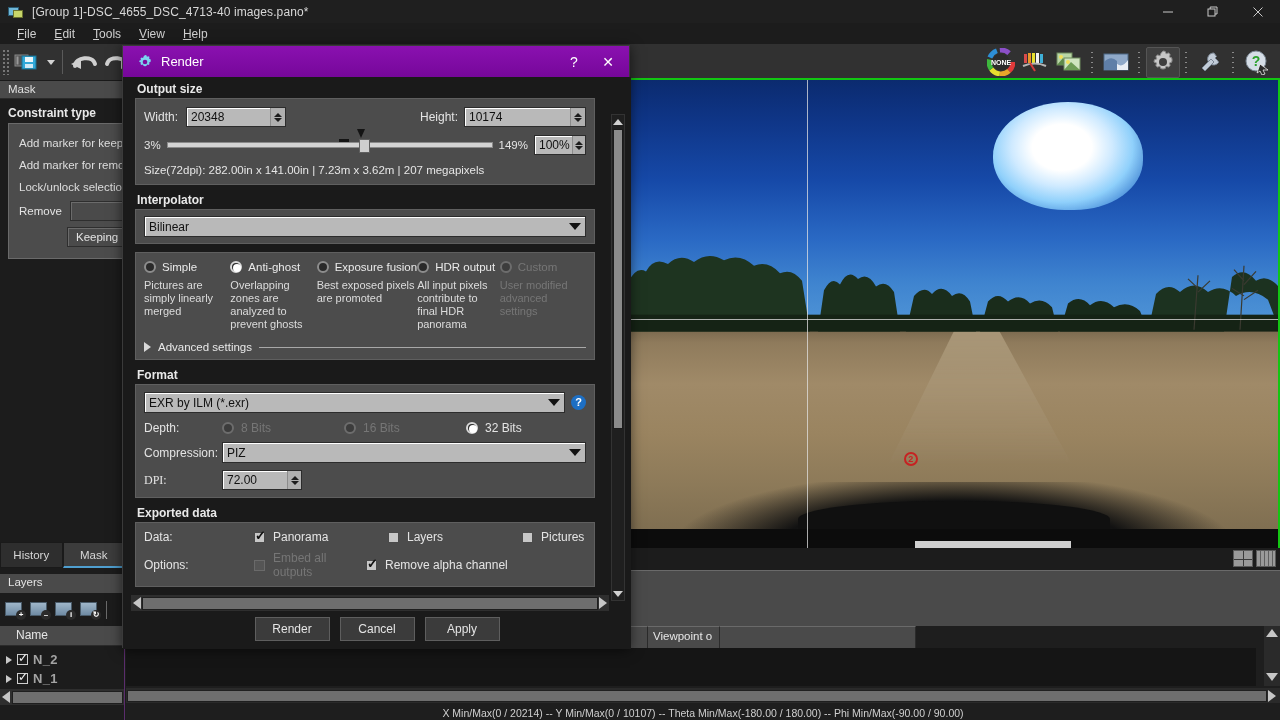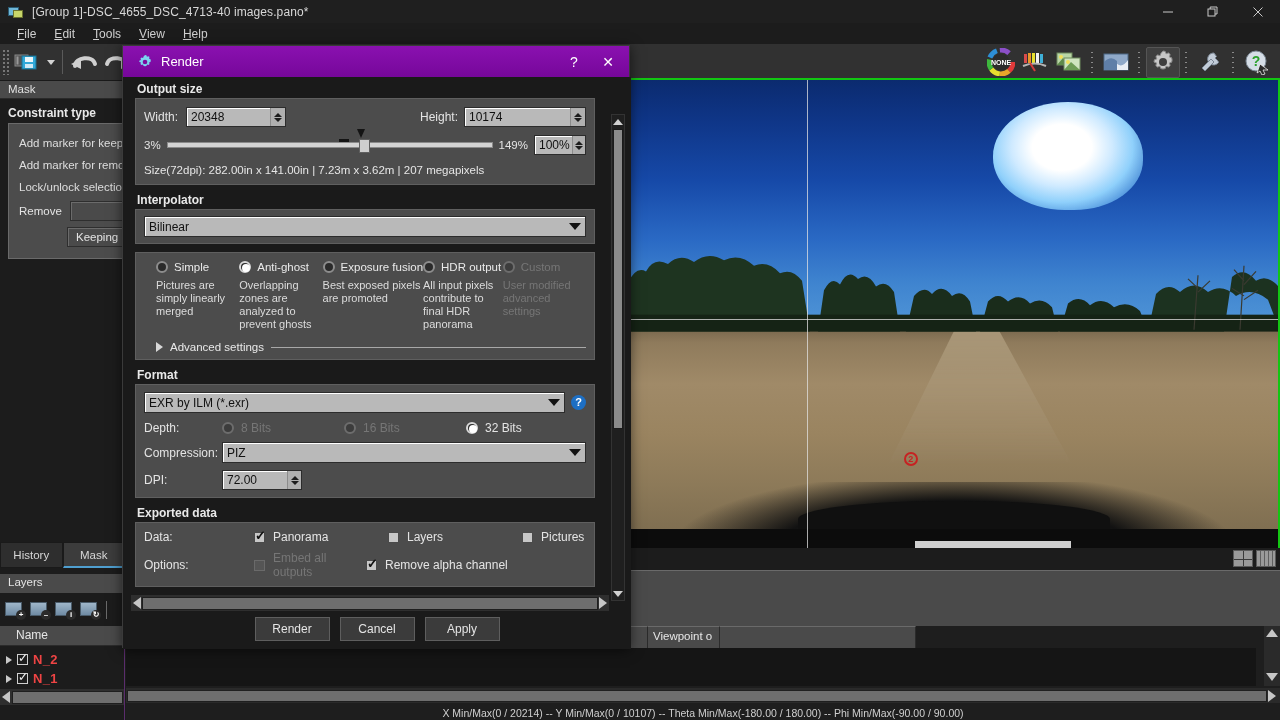--- a/index.html
+++ b/index.html
@@ -98,21 +98,21 @@
   .btab.sel { background:#3c3c3c; border-bottom:2px solid #4f9fd0; }
   .layers-hdr { position:absolute; left:0; top:574px; width:125px; height:19px;
                 background:#4a4a4a; color:#e4e4e4; font-size:11.5px; padding:2px 8px; }
   .layer-tools { position:absolute; left:0; top:598px; width:125px; height:24px; display:flex; align-items:center; gap:3px; padding-left:4px;}
   .li-ico { width:22px; height:20px; position:relative; }
   .li-ico .pic { position:absolute; left:1px; top:2px; width:17px; height:14px; background:linear-gradient(#9fb6c9,#6f8ba4); border:1px solid #4a5c6b;}
   .li-ico .badge { position:absolute; right:0px; bottom:0px; width:10px; height:10px; border-radius:50%;
                    background:#2b2b2b; color:#fff; font-size:8px; line-height:10px; text-align:center; font-weight:bold;}
   .name-hdr { position:absolute; left:0; top:626px; width:125px; height:20px;
               background:#4a4a4a; color:#e6e6e6; font-size:12px; padding:2px 16px; border-bottom:1px solid #2b2b2b;}
-  .lrow { position:absolute; left:0; width:125px; height:19px; display:flex; align-items:center; gap:5px; padding-left:6px; font-size:12px; color:#ef4444;}
+  .lrow { position:absolute; left:0; width:125px; height:19px; display:flex; align-items:center; gap:5px; padding-left:6px; font-size:12px; color:#a3a3a3;}
   .tri { width:0;height:0;border-top:4px solid transparent;border-bottom:4px solid transparent;border-left:6px solid #c9c9c9; }
   .chk { width:11px;height:11px;border:1px solid #cfcfcf;background:#1e1e1e;position:relative; }
   .chk::after { content:"✓"; position:absolute; left:0px; top:-4px; font-size:12px; color:#f0f0f0; }
   .lname { font-weight:bold; font-size:13px; letter-spacing:0.3px;}
 
   
   .lp-border { position:absolute; left:124px; top:81px; width:1px; height:639px; background:#5b2d6d; }
 
   
   .pano-wrap { position:absolute; left:628px; top:78px; width:652px; height:470px; background:#000; }
@@ -608,21 +608,21 @@
         </div>
 
         <div class="sect-label">Interpolator</div>
         <div class="sect-box" style="padding:6px 8px;">
           <div class="combo">
             <span class="ctext">Bilinear</span>
             <span class="cdown"></span>
           </div>
         </div>
 
-        <div class="sect-box" style="padding:8px 8px 6px 20px;">
+        <div class="sect-box" style="padding:8px 8px 6px 8px;">
           <div class="presets">
             <div class="pcol">
               <div class="phead">
                   <span class="radio"></span>
                 <span class="plabel">Simple</span>
                 </div>
               <div class="pdesc">Pictures are simply linearly merged</div>
             </div>
             <div class="pcol">
               <div class="phead">
@@ -688,21 +688,21 @@
 
           <div class="row" style="margin-top:7px;">
             <span class="lbl" style="width:78px;">Compression:</span>
             <span class="combo" style="flex:1;">
               <span class="ctext">PIZ</span>
               <span class="cdown"></span>
             </span>
           </div>
 
           <div class="row" style="margin-top:7px;">
-            <span class="lbl" style="width:78px;">DPI:</span>
+            <span class="lbl" style="width:78px;font-family:Liberation Serif, serif;">DPI:</span>
             <span class="spin" style="width:80px;">
               <input type="text" value="72.00" style="">
               <span class="arrows">
                   <span class="ar-up"></span>
                   <span class="ar-dn"></span>
                 </span>
             </span>
           </div>
         </div>
 

